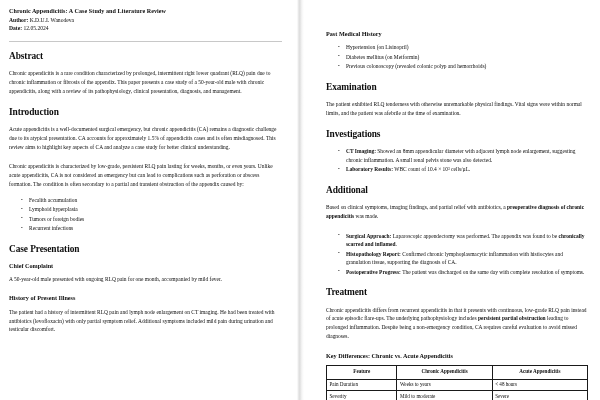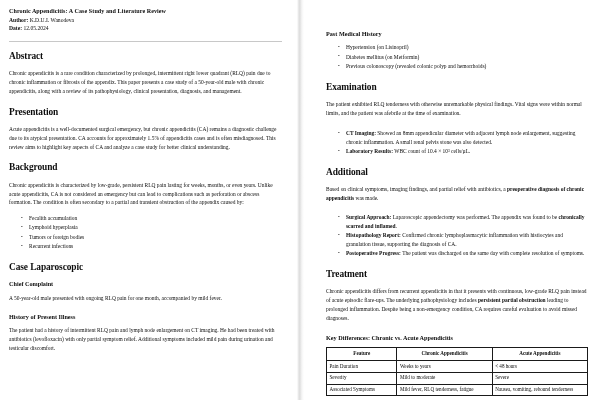--- a/index.html
+++ b/index.html
@@ -167,37 +167,36 @@
     </div>
 
     <hr class="rule">
 
     <div class="sec-block">
       <h2 class="sec">Abstract</h2>
       <p class="body">Chronic appendicitis is a rare condition characterized by prolonged, intermittent right lower quadrant (RLQ) pain due to chronic inflammation or fibrosis of the appendix. This paper presents a case study of a 50-year-old male with chronic appendicitis, along with a review of its pathophysiology, clinical presentation, diagnosis, and management.</p>
     </div>
 
     <div class="sec-block">
-      <h2 class="sec">Presentation</h2>
+      <h2 class="sec">Introduction</h2>
       <p class="body">Acute appendicitis is a well-documented surgical emergency, but chronic appendicitis (CA) remains a diagnostic challenge due to its atypical presentation. CA accounts for approximately 1.5% of appendicitis cases and is often misdiagnosed. This review aims to highlight key aspects of CA and analyze a case study for better clinical understanding.</p>
     </div>
 
     <div class="sec-block">
-      <h2 class="sec">Background</h2>
       <p class="body tight">Chronic appendicitis is characterized by low-grade, persistent RLQ pain lasting for weeks, months, or even years. Unlike acute appendicitis, CA is not considered an emergency but can lead to complications such as perforation or abscess formation. The condition is often secondary to a partial and transient obstruction of the appendix caused by:</p>
       <ul class="bullets">
         <li>Fecalith accumulation</li>
         <li>Lymphoid hyperplasia</li>
         <li>Tumors or foreign bodies</li>
         <li>Recurrent infections</li>
       </ul>
     </div>
 
     <div class="sec-block last">
-      <h2 class="sec">Case Laparoscopic</h2>
+      <h2 class="sec">Case Presentation</h2>
 
       <h3 class="subsec">Chief Complaint</h3>
       <p class="body">A 50-year-old male presented with ongoing RLQ pain for one month, accompanied by mild fever.</p>
 
       <h3 class="subsec">History of Present Illness</h3>
       <p class="body">The patient had a history of intermittent RLQ pain and lymph node enlargement on CT imaging. He had been treated with antibiotics (levofloxacin) with only partial symptom relief. Additional symptoms included mild pain during urination and testicular discomfort.</p>
     </div>
 
   </div>
 
@@ -213,20 +212,21 @@
         <li>Previous colonoscopy (revealed colonic polyp and hemorrhoids)</li>
       </ul>
     </div>
 
     <div class="sec-block">
       <h2 class="sec">Examination</h2>
       <p class="body">The patient exhibited RLQ tenderness with otherwise unremarkable physical findings. Vital signs were within normal limits, and the patient was afebrile at the time of examination.</p>
     </div>
 
     <div class="sec-block">
+      <h2 class="sec">Investigations</h2>
       <ul class="bullets wide">
         <li><span class="b">CT Imaging:</span><span> Showed an 8mm appendicular diameter with adjacent lymph node enlargement, suggesting chronic inflammation. A small renal pelvis stone was also detected.</span></li>
         <li><span class="b">Laboratory Results:</span><span> WBC count of 10.4 × 10³ cells/µL.</span></li>
       </ul>
     </div>
 
     <div class="sec-block">
       <h2 class="sec">Additional</h2>
       <p class="body"><span>Based on clinical symptoms, imaging findings, and partial relief with antibiotics, a </span><span class="b">preoperative diagnosis of chronic appendicitis</span><span> was made.</span></p>
     </div>

